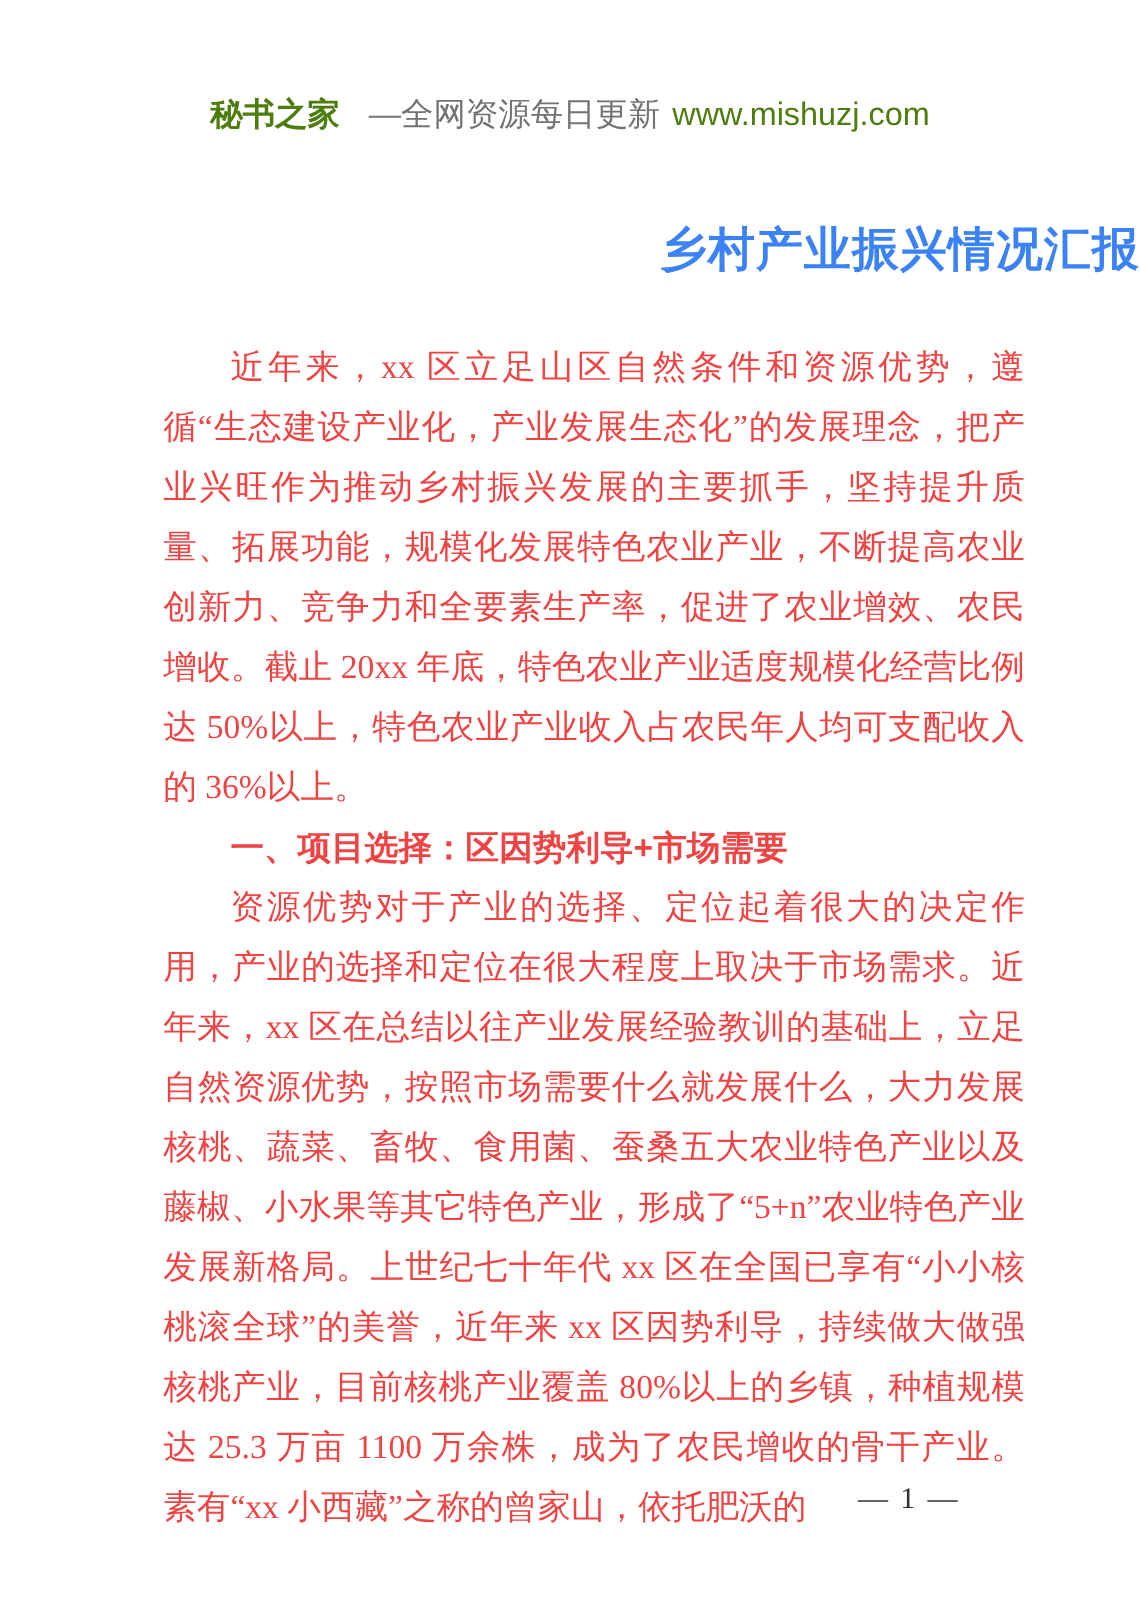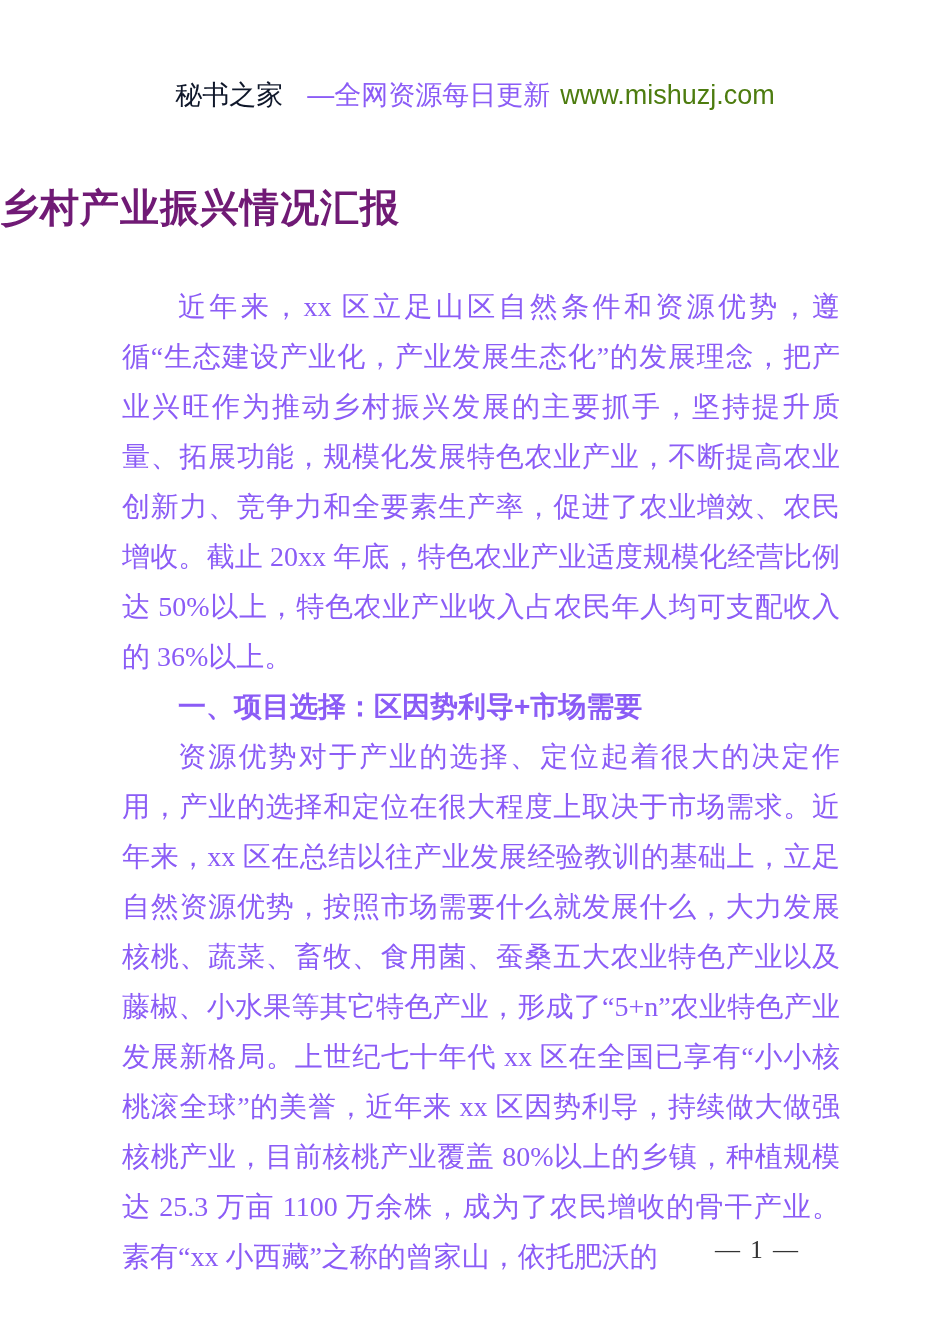--- a/index.html
+++ b/index.html
@@ -20,54 +20,54 @@
     top: 76px;
     left: 0;
     width: 100%;
     text-align: center;
     font-family: "Liberation Sans", sans-serif;
     font-size: 27px;
     line-height: 38px;
     white-space: nowrap;
   }
   .header .brand {
-    color: #0f172a;
-    font-weight: normal;
+    color: #4d7c0f;
+    font-weight: bold;
   }
   .header .tagline {
-    color: #8b5cf6;
+    color: #737373;
     margin-left: 24px;
   }
   .header .url {
     color: #4d7c0f;
     margin-left: 10px;
   }
   .doc-title {
     position: absolute;
     top: 181px;
     left: 0;
     width: 100%;
     margin: 0;
-    text-align: left;
+    text-align: right;
     font-family: "Liberation Sans", sans-serif;
     font-size: 39px;
     font-weight: 600;
     letter-spacing: 1px;
-    color: #701a75;
+    color: #3b82f6;
   }
   .content {
     position: absolute;
-    left: 122px;
+    left: 136px;
     top: 282px;
     width: 718px;
     font-family: "Liberation Serif", serif;
     font-size: 28px;
     line-height: 50px;
     text-align: justify;
-    color: #8b5cf6;
+    color: #ef4444;
   }
   .content p {
     margin: 0;
     text-indent: 56px;
   }
   .content h2 {
     margin: 0;
     text-indent: 56px;
     font-family: "Liberation Sans", sans-serif;
     font-size: 28px;

